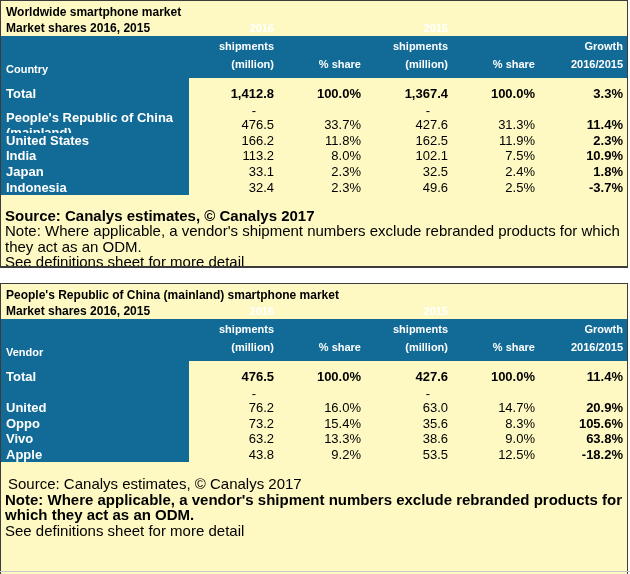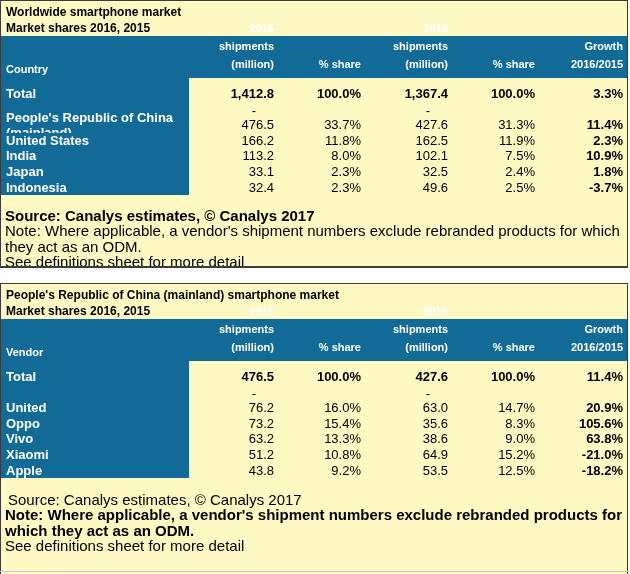--- a/index.html
+++ b/index.html
@@ -212,30 +212,20 @@
           <span>Vivo</span>
         </div>
       <div class="c1 num">63.2</div>
       <div class="c2 num">13.3%</div>
       <div class="c3 num">38.6</div>
       <div class="c4 num">9.0%</div>
       <div class="c5 num">63.8%</div>
     </div>
     <div class="row">
       <div class="c0">
-          <span>Xiaomi</span>
-        </div>
-      <div class="c1 num">51.2</div>
-      <div class="c2 num">10.8%</div>
-      <div class="c3 num">64.9</div>
-      <div class="c4 num">15.2%</div>
-      <div class="c5 num">-21.0%</div>
-    </div>
-    <div class="row">
-      <div class="c0">
           <span>Apple</span>
         </div>
       <div class="c1 num">43.8</div>
       <div class="c2 num">9.2%</div>
       <div class="c3 num">53.5</div>
       <div class="c4 num">12.5%</div>
       <div class="c5 num">-18.2%</div>
     </div>
   </div>
   <div class="notes">

